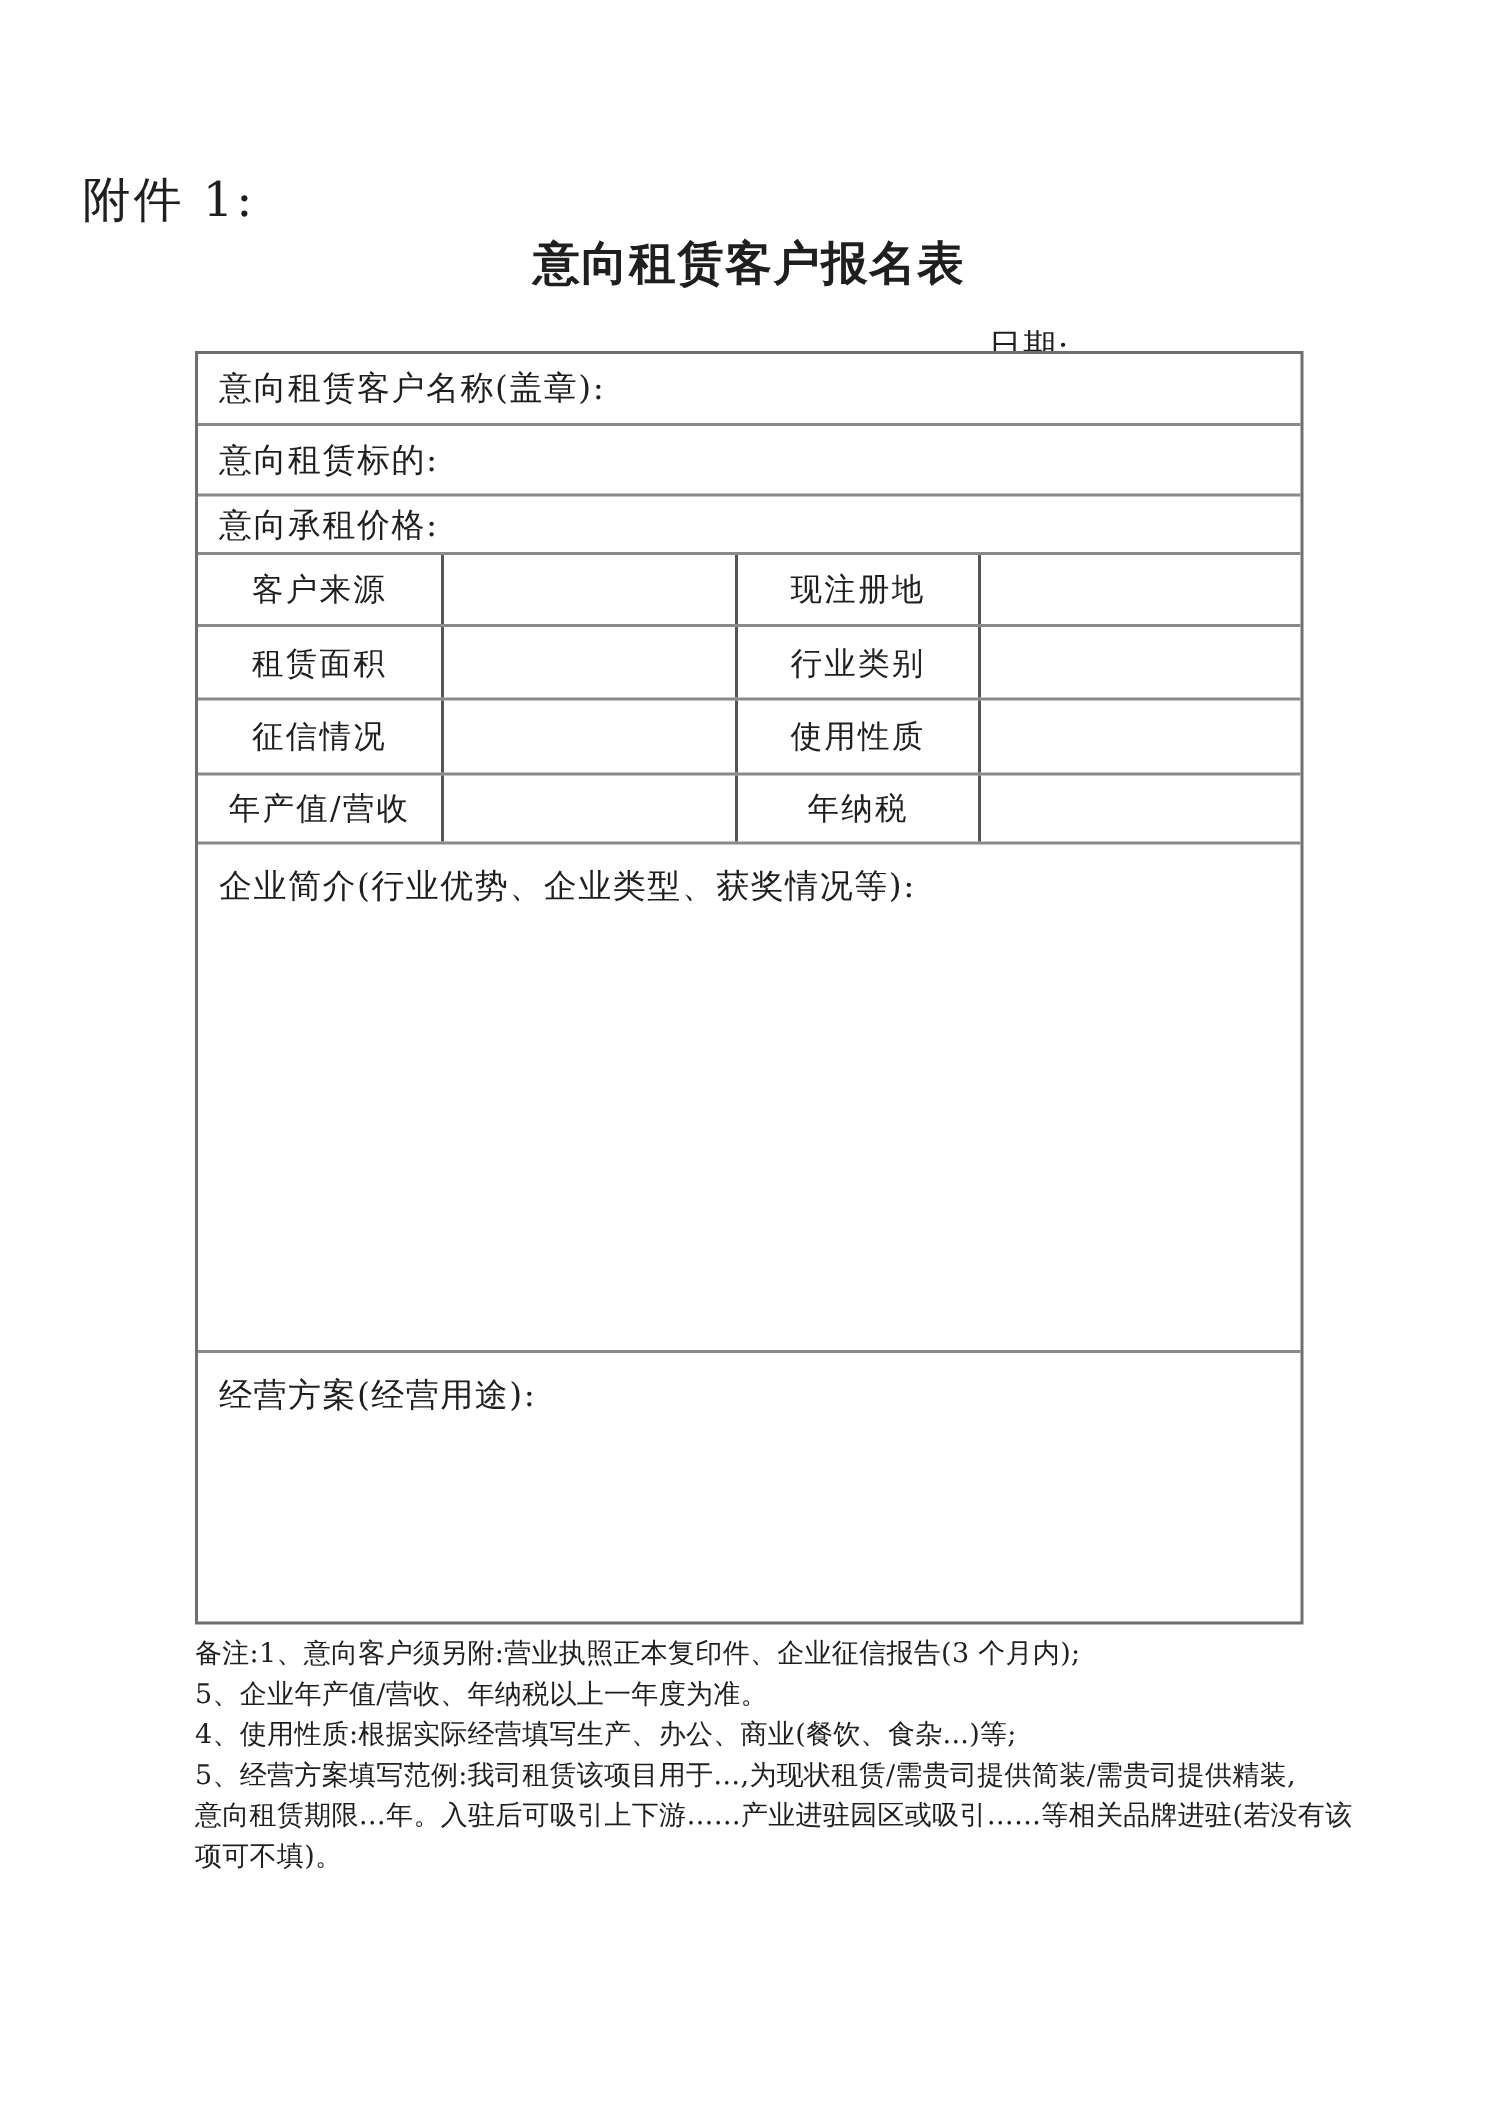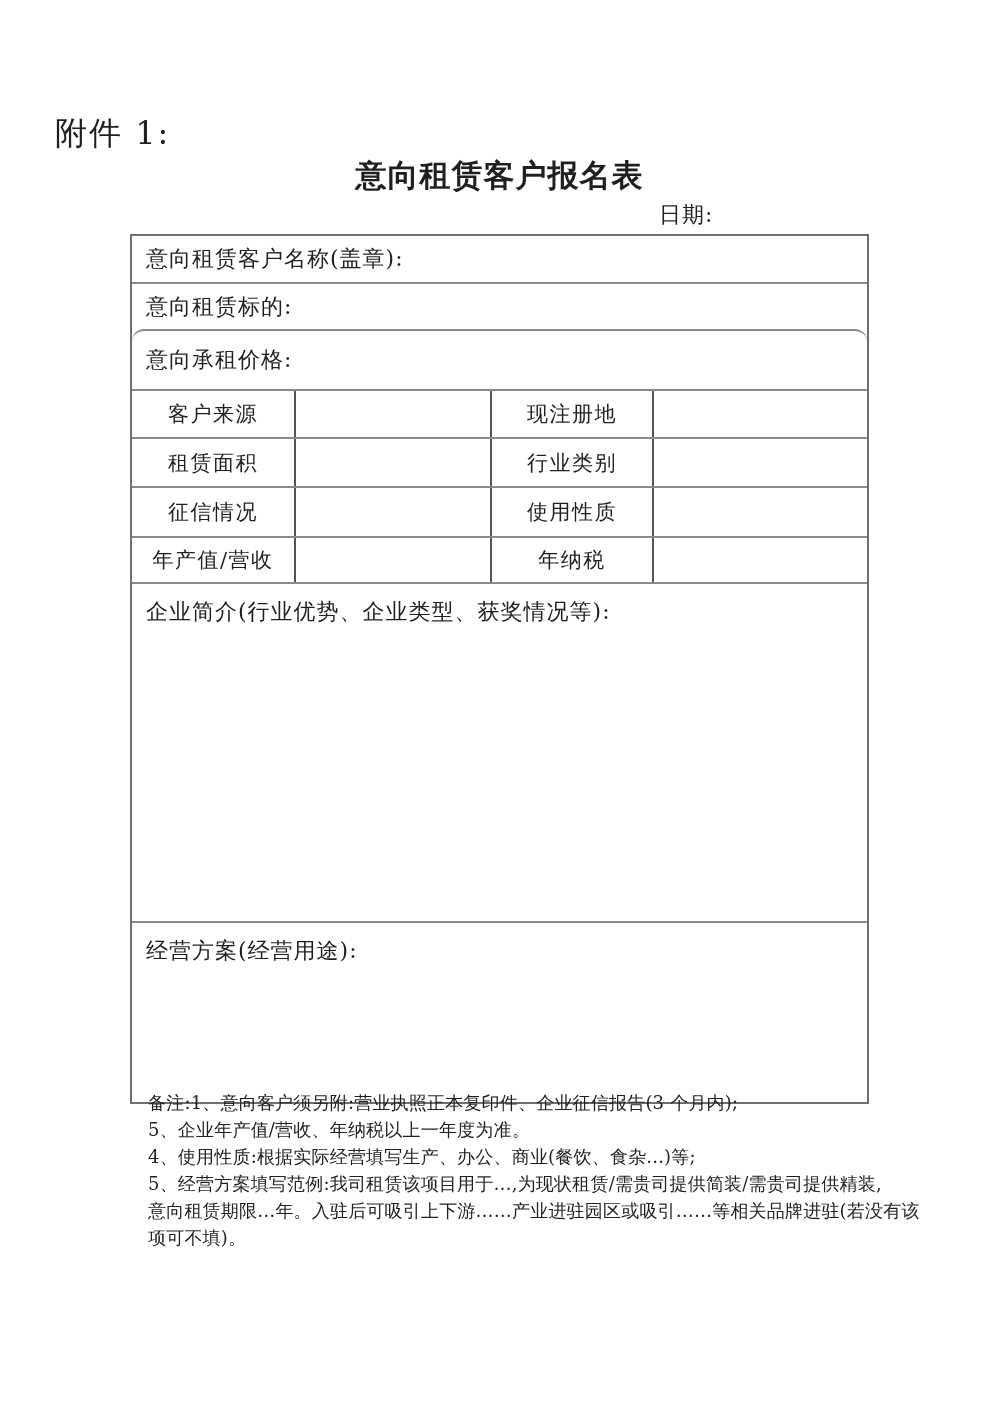--- a/index.html
+++ b/index.html
@@ -13,52 +13,52 @@
   }
   .attachment{
     position:absolute;left:55px;top:112px;
     font-size:32px;letter-spacing:2px;
   }
   .doc-title{
     position:absolute;left:0;top:155px;width:100%;
     text-align:center;font-size:31px;font-weight:bold;letter-spacing:1px;
   }
   .date-line{
-    position:absolute;left:659px;top:200px;
+    position:absolute;left:659px;top:216px;
     font-size:22px;letter-spacing:1px;display:flex;align-items:flex-start;
   }
   .date-blank{display:inline-block;width:120px;height:26px;}
   .form-table{
     position:absolute;left:130px;top:234px;width:739px;
     border:2px solid #6f6f6f;box-sizing:border-box;background:#ffffff;
   }
   .t-row{box-sizing:border-box;border-top:2px solid #8a8a8a;}
   .t-row:first-child{border-top:none;}
   .full-row{display:flex;align-items:center;padding-left:14px;
     font-size:22px;letter-spacing:1px;}
   .r1{height:46px;}
   .r2{height:47px;}
-  .r3{height:60px;border-radius:12px;}
+  .r3{height:39px;}
   .grid-row{display:grid;grid-template-columns:162px 196px 162px 1fr;}
   .g4{height:49px;}
   .g5{height:48px;}
   .g6{height:50px;}
   .g7{height:46px;}
   .g-cell{box-sizing:border-box;border-left:2px solid #555555;
     display:flex;align-items:center;justify-content:center;}
   .g-cell:first-child{border-left:none;}
   .g-label{font-size:21px;letter-spacing:1.5px;}
   .section-row{box-sizing:border-box;padding:13px 14px 0 14px;
     font-size:22px;letter-spacing:1px;display:flex;flex-direction:column;}
   .r8{height:339px;}
   .r9{height:181px;}
   .fill-area{flex:1 1 auto;}
   .notes{
     position:absolute;left:130px;top:1089px;width:760px;
-    font-size:18px;line-height:27px;letter-spacing:0.2px;margin-left:18px;
+    font-size:18px;line-height:27px;letter-spacing:0.2px;
   }
   .note-line{white-space:nowrap;}
 </style>
 </head>
 <body>
 
 <div class="page">
 
   <div class="attachment">附件 1:</div>
 

